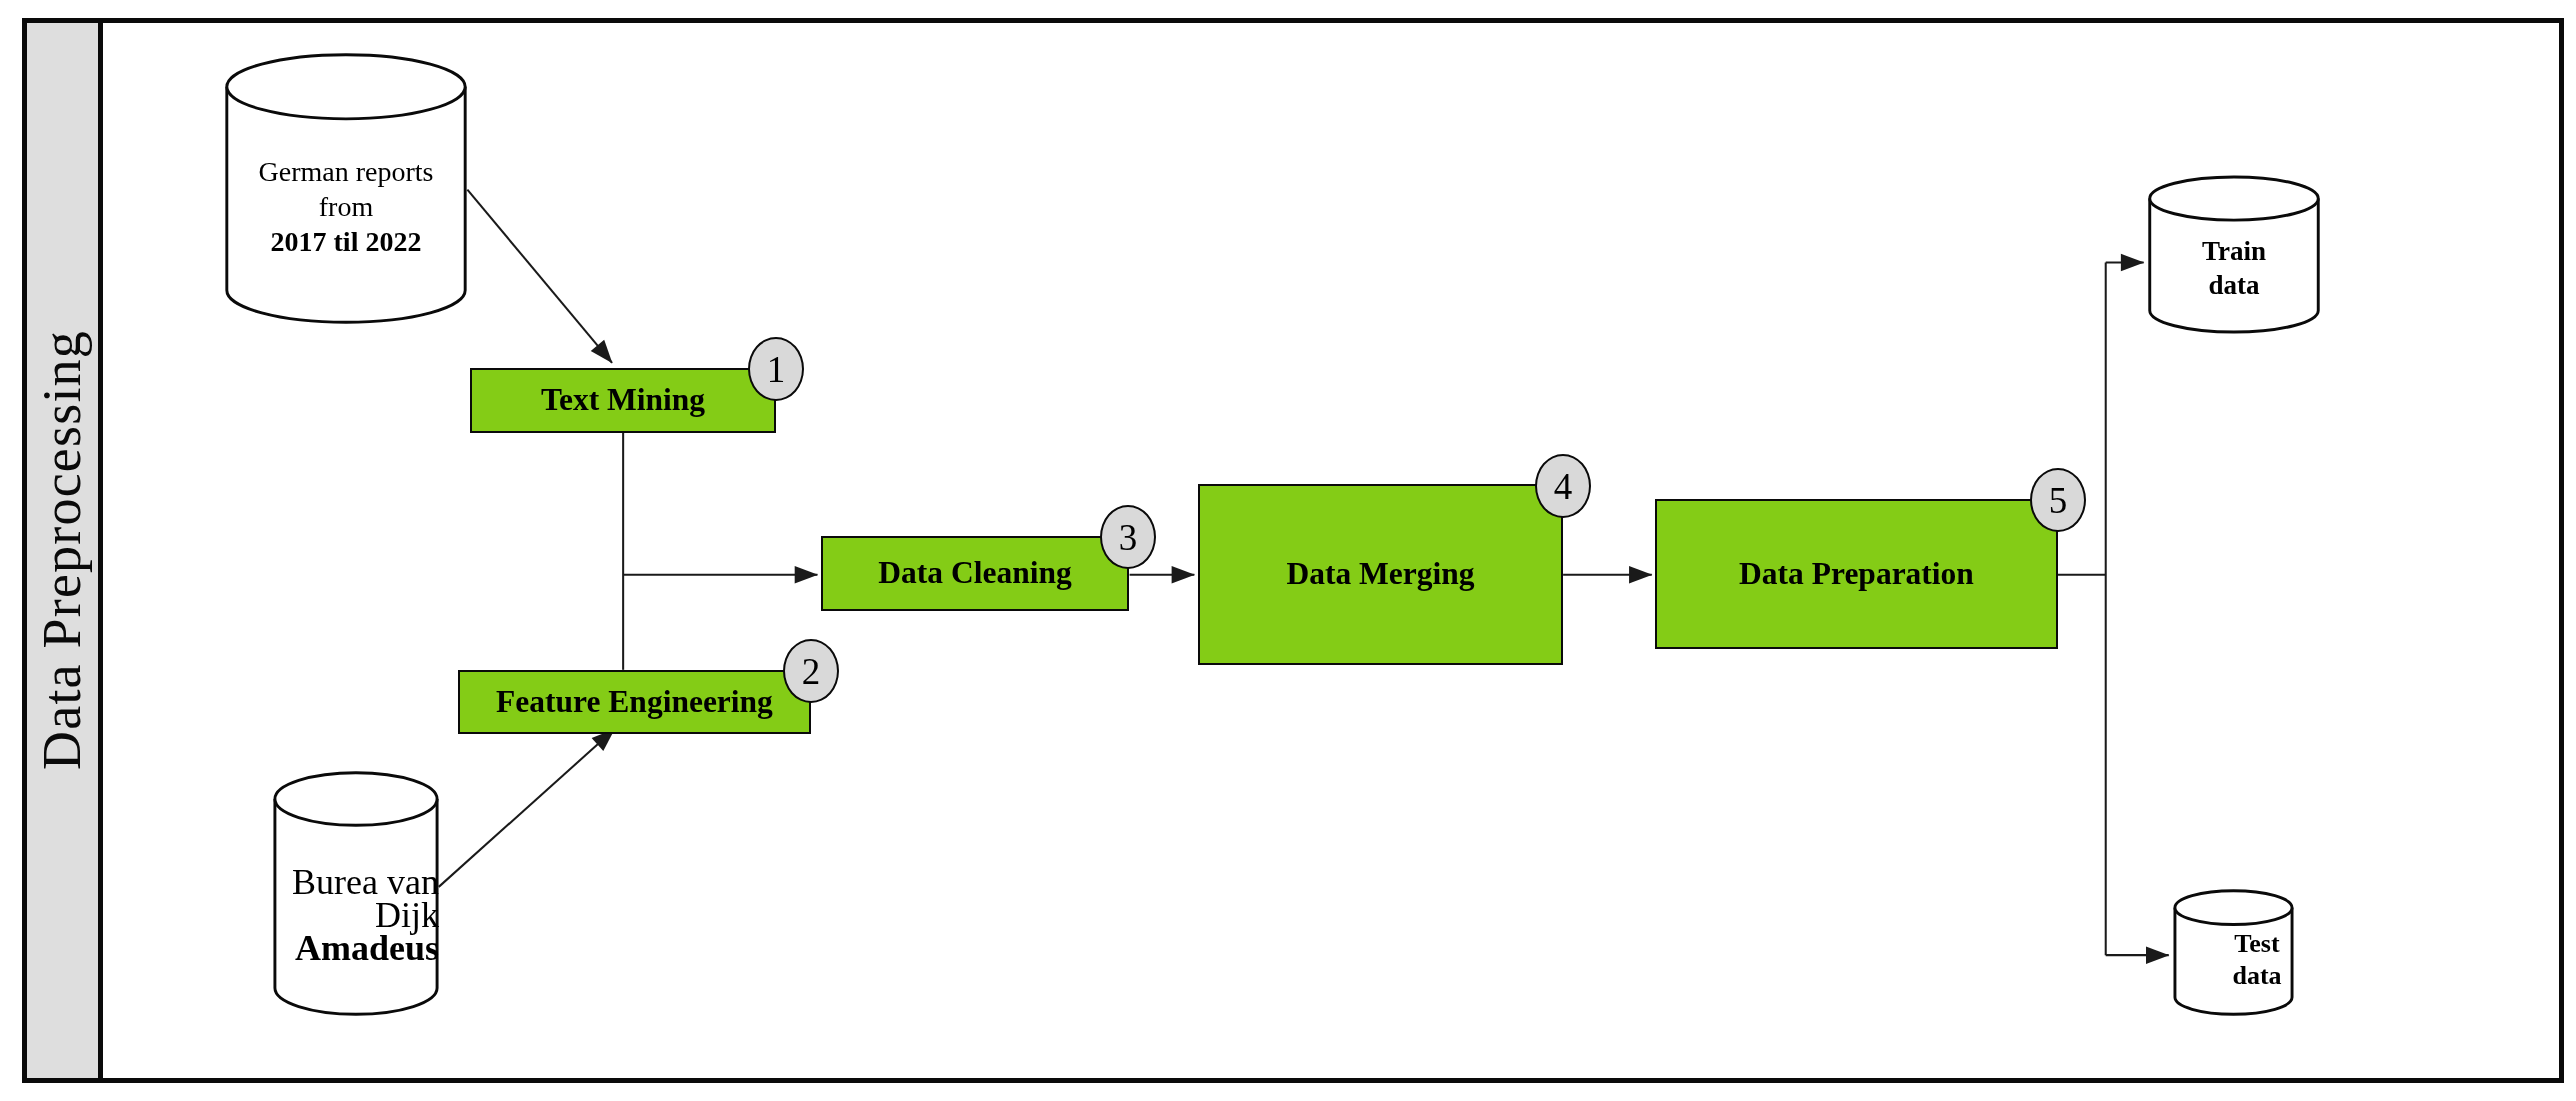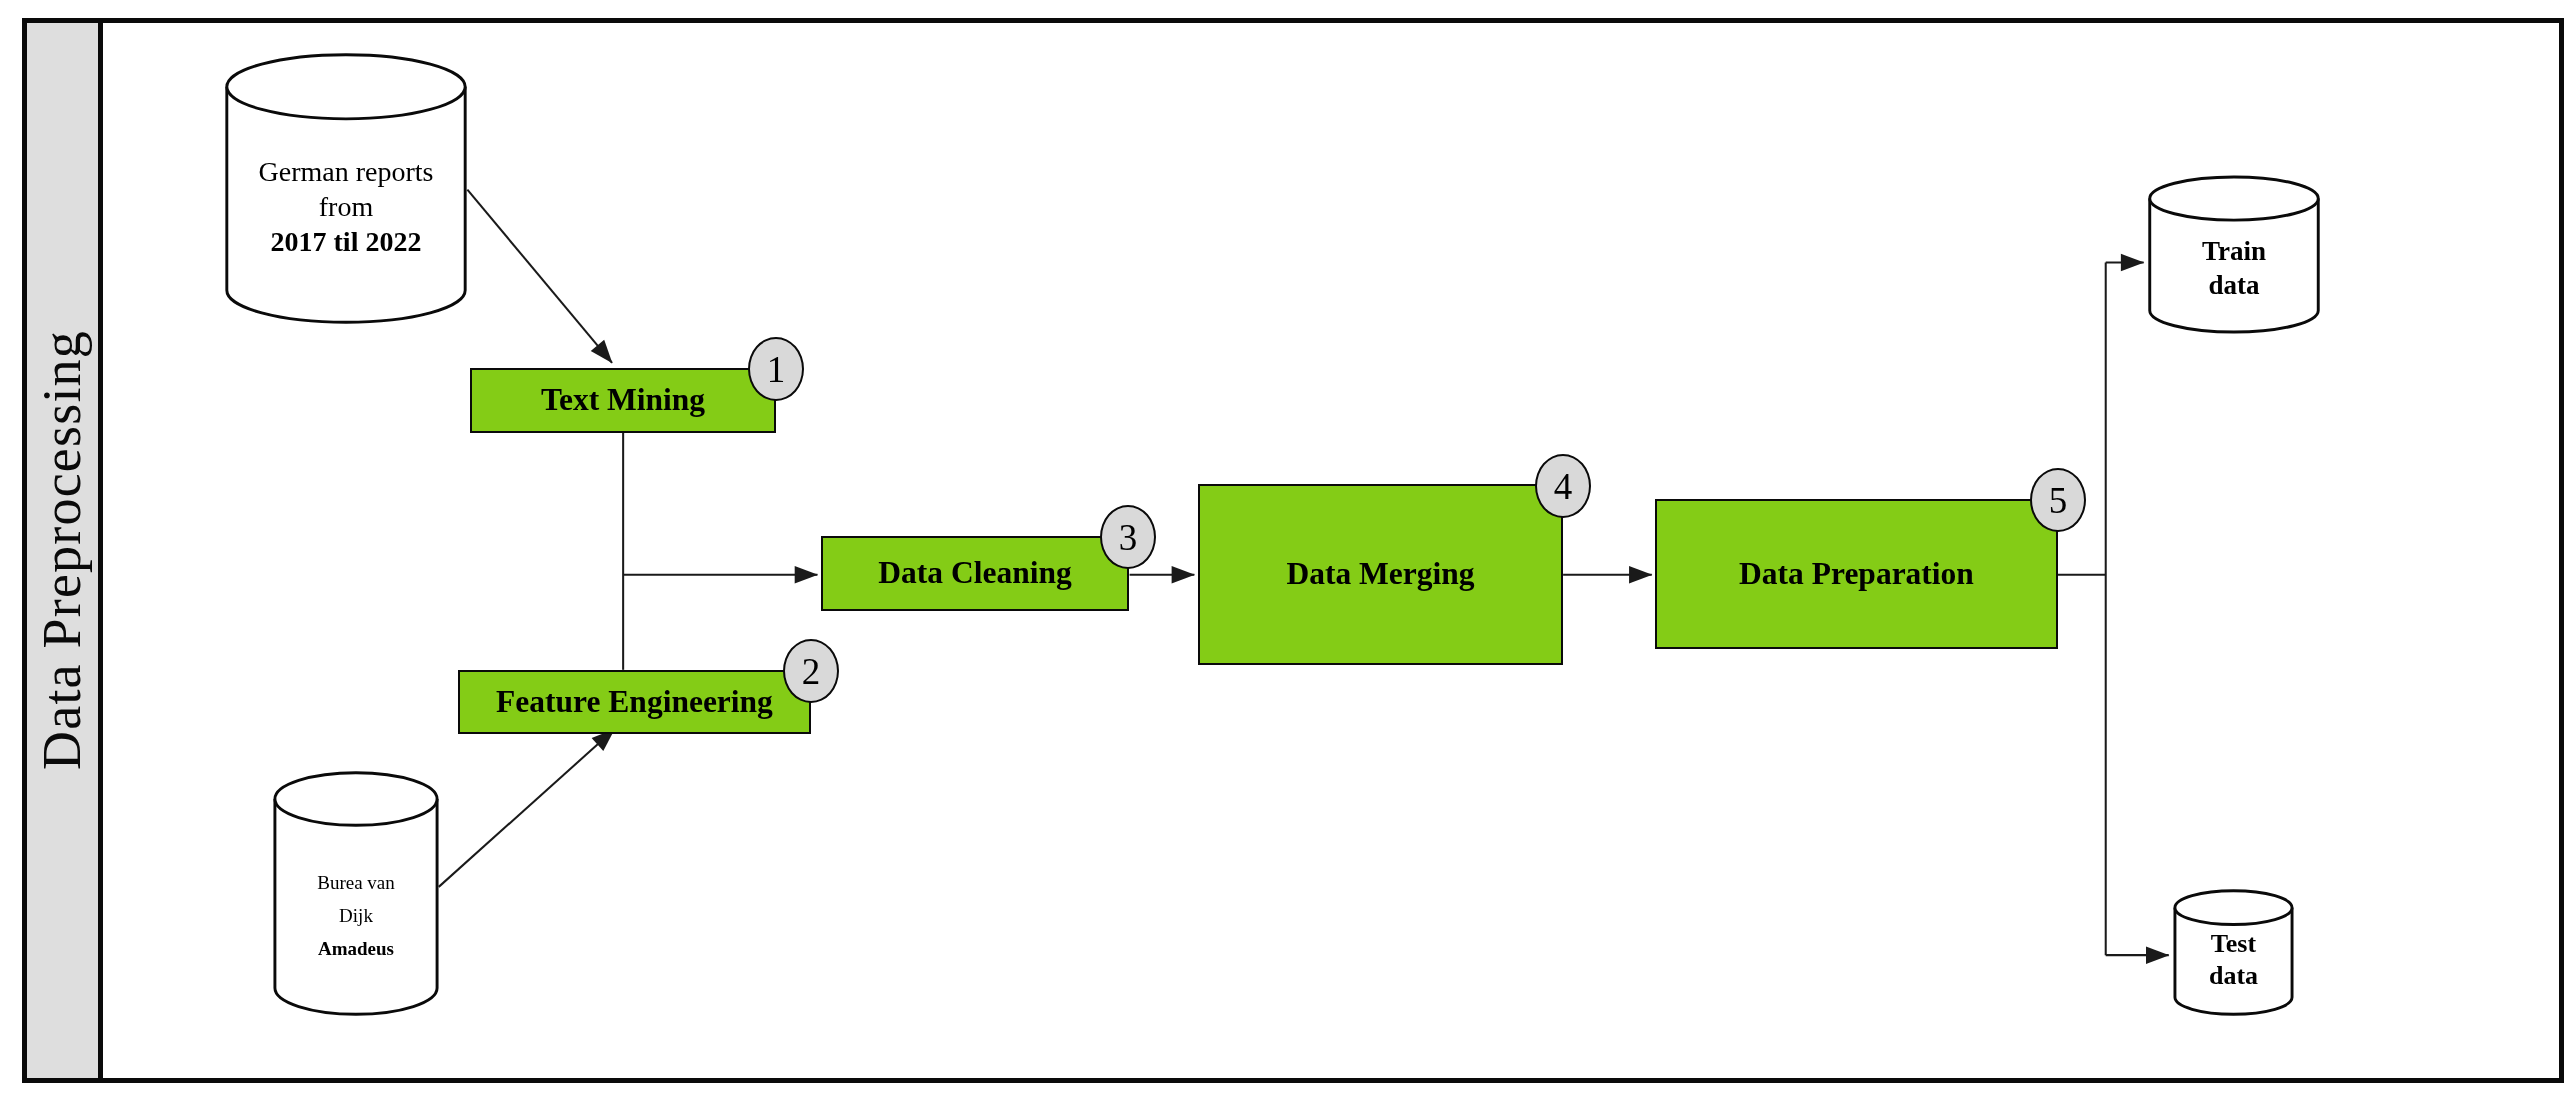--- a/index.html
+++ b/index.html
@@ -86,21 +86,21 @@
     <span>from</span>
     <span class="bold">2017 til 2022</span>
   </div>
 </div>
 
 <div class="cyl" style="left:273px;top:771px;width:166px;height:245px;">
   <svg width="166" height="245" viewBox="0 0 284 420">
     <path d="M3,48 V372 A139,45 0 0 0 281,372 V48" fill="#ffffff" stroke="#0a0a0a" stroke-width="5"></path>
     <ellipse cx="142" cy="48" rx="139" ry="45" fill="#ffffff" stroke="#0a0a0a" stroke-width="5"></ellipse>
   </svg>
-  <div class="cyl-text" style="padding-top:44px;font-size:19px;line-height:33px;">
+  <div class="cyl-text" style="padding-top:44px;font-size:36px;line-height:33px;align-items:flex-end;">
     <span>Burea van</span>
     <span>Dijk</span>
     <span class="bold">Amadeus</span>
   </div>
 </div>
 
 <div class="node" style="left:470px;top:368px;width:306px;height:65px;">
   <div class="node-title">Text Mining</div>
 </div>
 <div class="badge" style="left:748px;top:337px;">
@@ -139,21 +139,21 @@
   <svg width="172" height="159" viewBox="0 0 295 272">
     <path d="M3,40 V232 A144.5,37 0 0 0 292,232 V40" fill="#ffffff" stroke="#0a0a0a" stroke-width="5"></path>
     <ellipse cx="147.5" cy="40" rx="144.5" ry="37" fill="#ffffff" stroke="#0a0a0a" stroke-width="5"></ellipse>
   </svg>
   <div class="cyl-text" style="padding-top:26px;line-height:34px;">
     <span>Train</span>
     <span>data</span>
   </div>
 </div>
 
-<div class="cyl small-cyl" style="left:2173px;top:889px;width:121px;height:127px;">
+<div class="cyl small-cyl" style="left:2173px;top:889px;width:121px;height:127px;padding-left:47px;">
   <svg width="121" height="127" viewBox="0 0 207 218">
     <path d="M3,32 V186 A100.5,29 0 0 0 204,186 V32" fill="#ffffff" stroke="#0a0a0a" stroke-width="5"></path>
     <ellipse cx="103.5" cy="32" rx="100.5" ry="29" fill="#ffffff" stroke="#0a0a0a" stroke-width="5"></ellipse>
   </svg>
   <div class="cyl-text" style="padding-top:14.6px;font-size:26px;line-height:32px;">
     <span>Test</span>
     <span>data</span>
   </div>
 </div>
 

